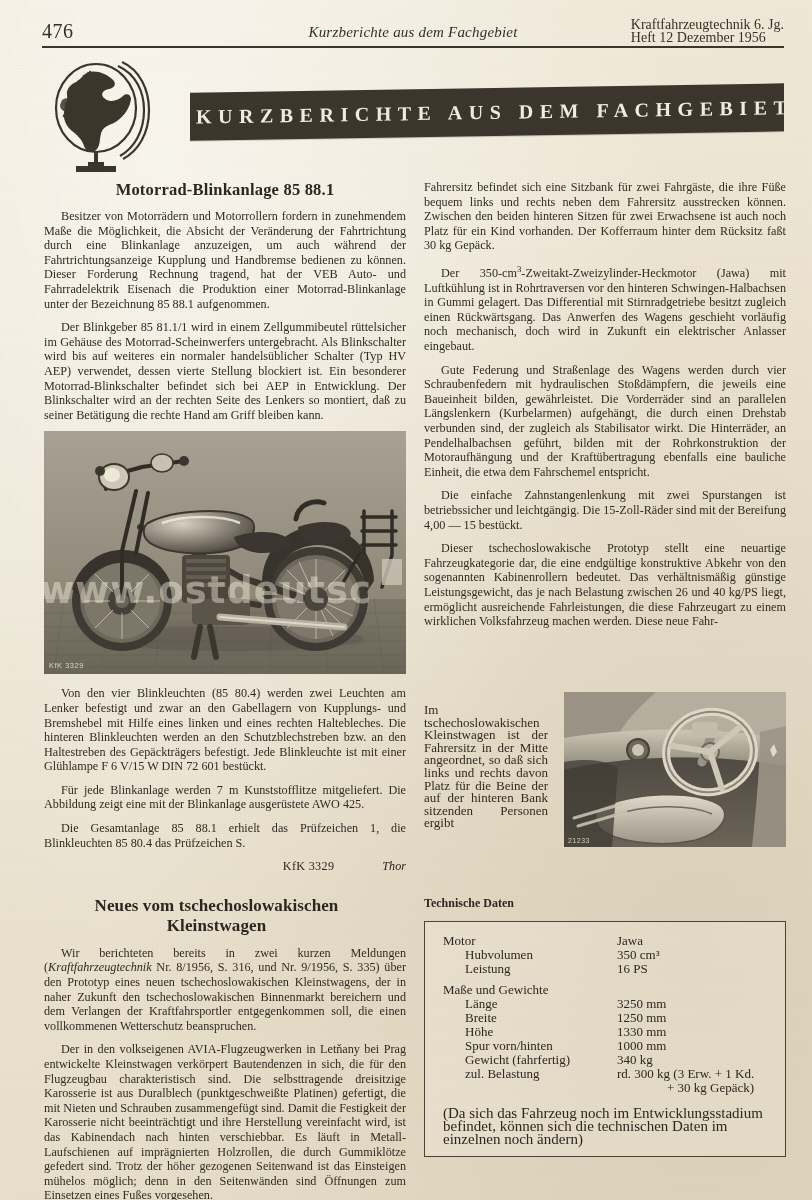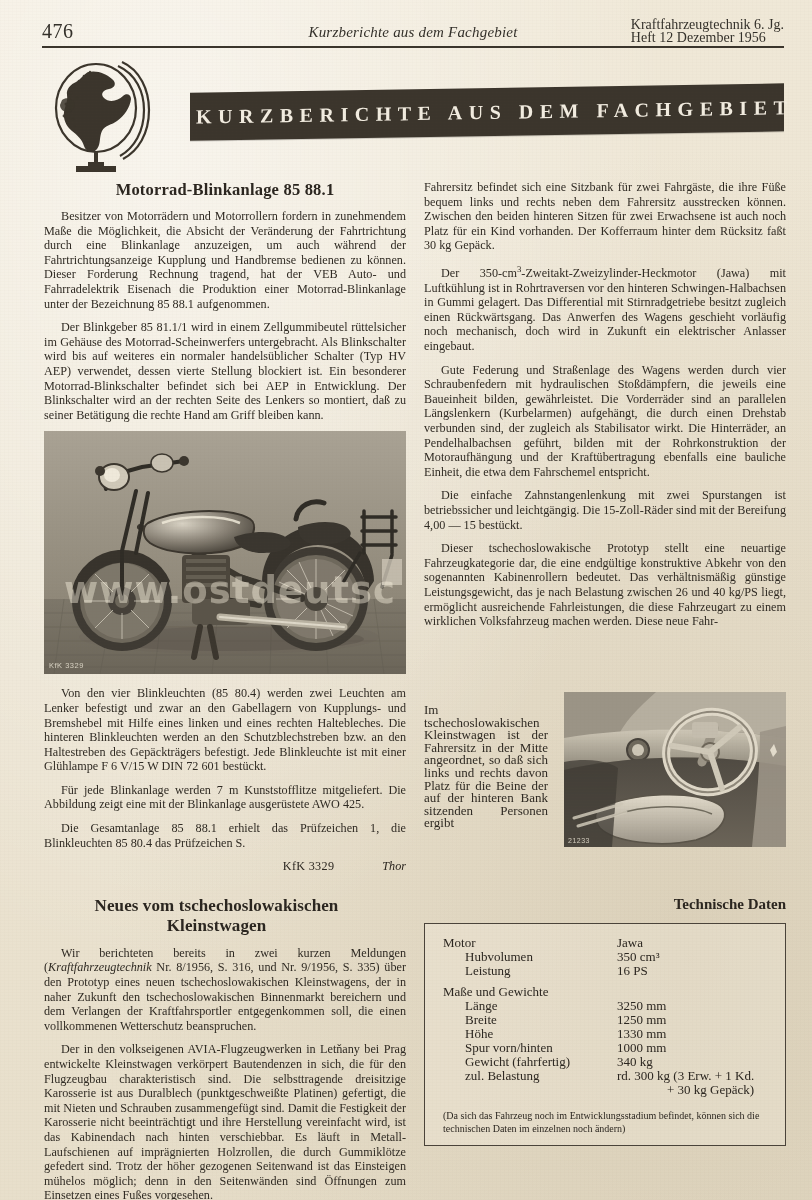--- a/index.html
+++ b/index.html
@@ -95,21 +95,21 @@
   .sig{
     font-size:12.2px;line-height:14.6px;margin:0;
     display:flex;justify-content:flex-end;gap:48px;
   }
   .sig .kfk{letter-spacing:.3px;}
   .sig .auth{font-style:italic;}
 
   
   .fig-moto{
     position:relative;width:362px;height:243px;margin:7px 0 12px 0;
-    overflow:hidden;background:#15803d;text-align:center;
+    overflow:hidden;background:#15803d;
   }
   .fig-moto .scene{position:absolute;inset:0;}
   .wm{
     position:absolute;left:-4px;top:138px;width:380px;
     font-family:"DejaVu Sans", sans-serif;
     font-size:37px;font-weight:bold;color:rgba(255,248,228,.42);
     letter-spacing:1px;white-space:nowrap;pointer-events:none;
   }
   .figcode{
     position:absolute;left:5px;bottom:4px;
@@ -125,36 +125,36 @@
   }
   .fig-int{
     position:absolute;right:0;top:0;width:222px;height:155px;
     overflow:hidden;background:#8b8578;
   }
   .fig-int .figcode{left:4px;bottom:3px;font-size:7px;}
 
   
   .td-wrap{position:absolute;left:424px;top:896px;width:362px;}
   .td-title{
-    font-size:15px;font-weight:bold;text-align:right;margin:0 0 10px 0;
+    font-size:12px;font-weight:bold;text-align:left;margin:0 0 10px 0;
   }
   .td-box{
     border:1.4px solid #4a433a;
     padding:12px 10px 10px 18px;
     background:rgba(255,252,243,.22);
   }
   table.td{border-collapse:collapse;width:100%;font-size:13px;line-height:14px;}
   table.td td{padding:0;vertical-align:top;}
   td.k{width:152px;white-space:nowrap;}
   td.v{white-space:nowrap;}
   tr.sub td.k{padding-left:22px;}
   tr.gap td{height:7px;}
   tr.cont td.v{padding-left:50px;}
   .td-note{
-    font-size:10px;line-height:13px;margin-top:12px;text-align:left;
+    font-size:15px;line-height:13px;margin-top:12px;text-align:left;
   }
 
   
   .sup{font-size:.72em;vertical-align:super;}
 </style>
 </head>
 <body>
 
 <div class="paper"></div>
 <div class="page">

